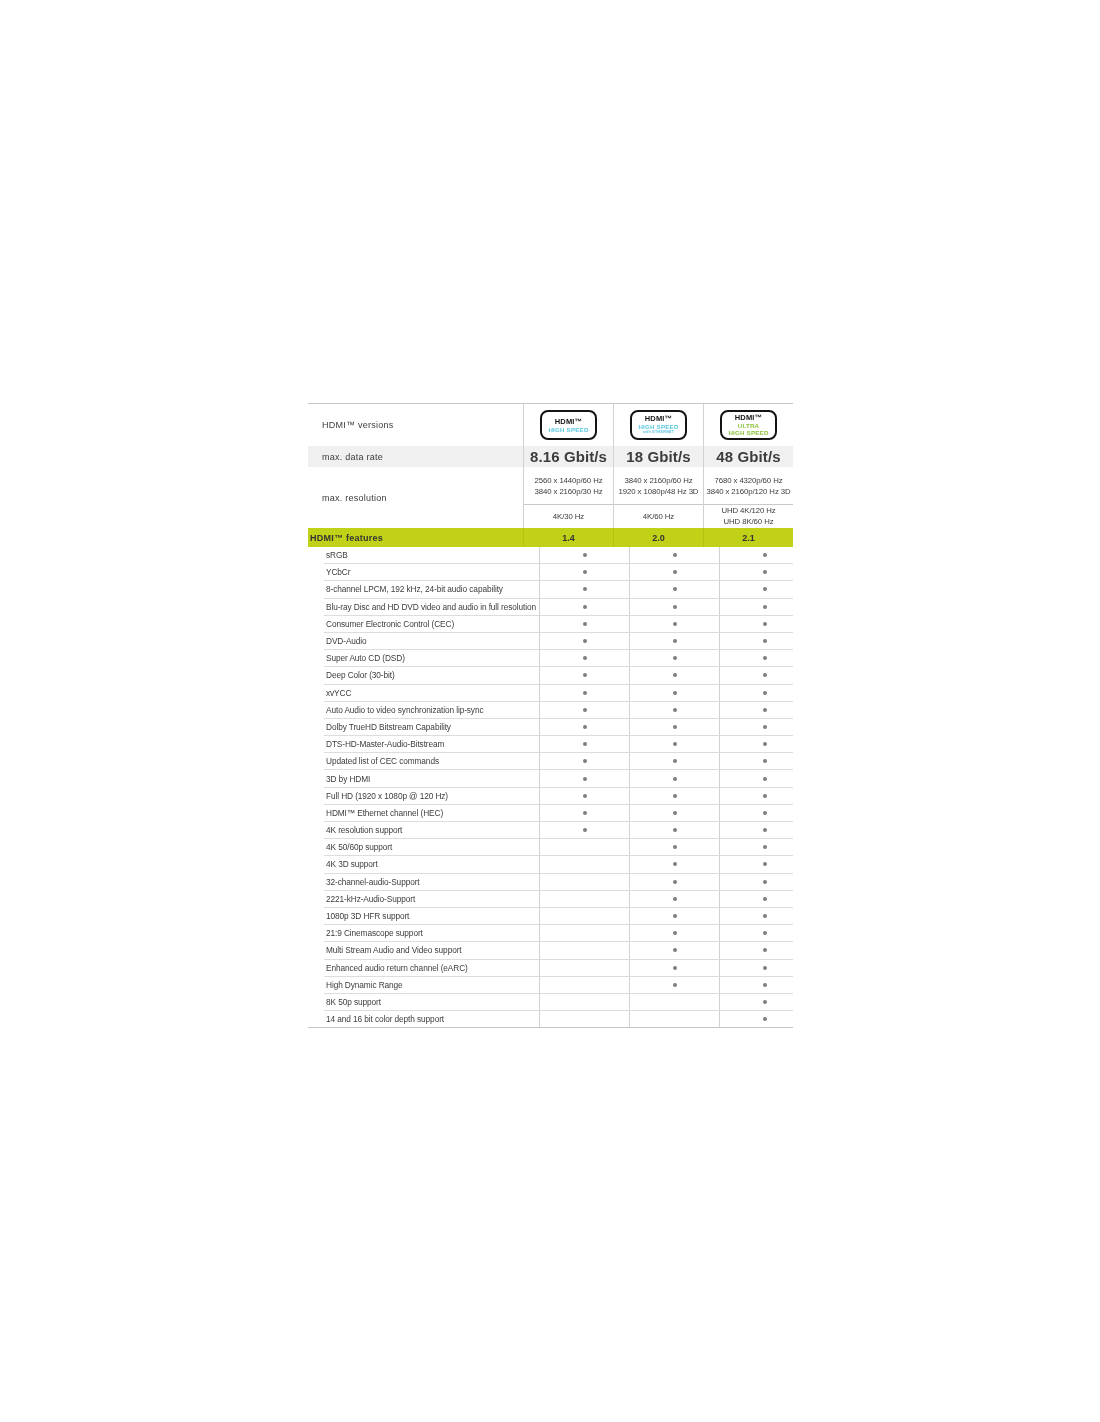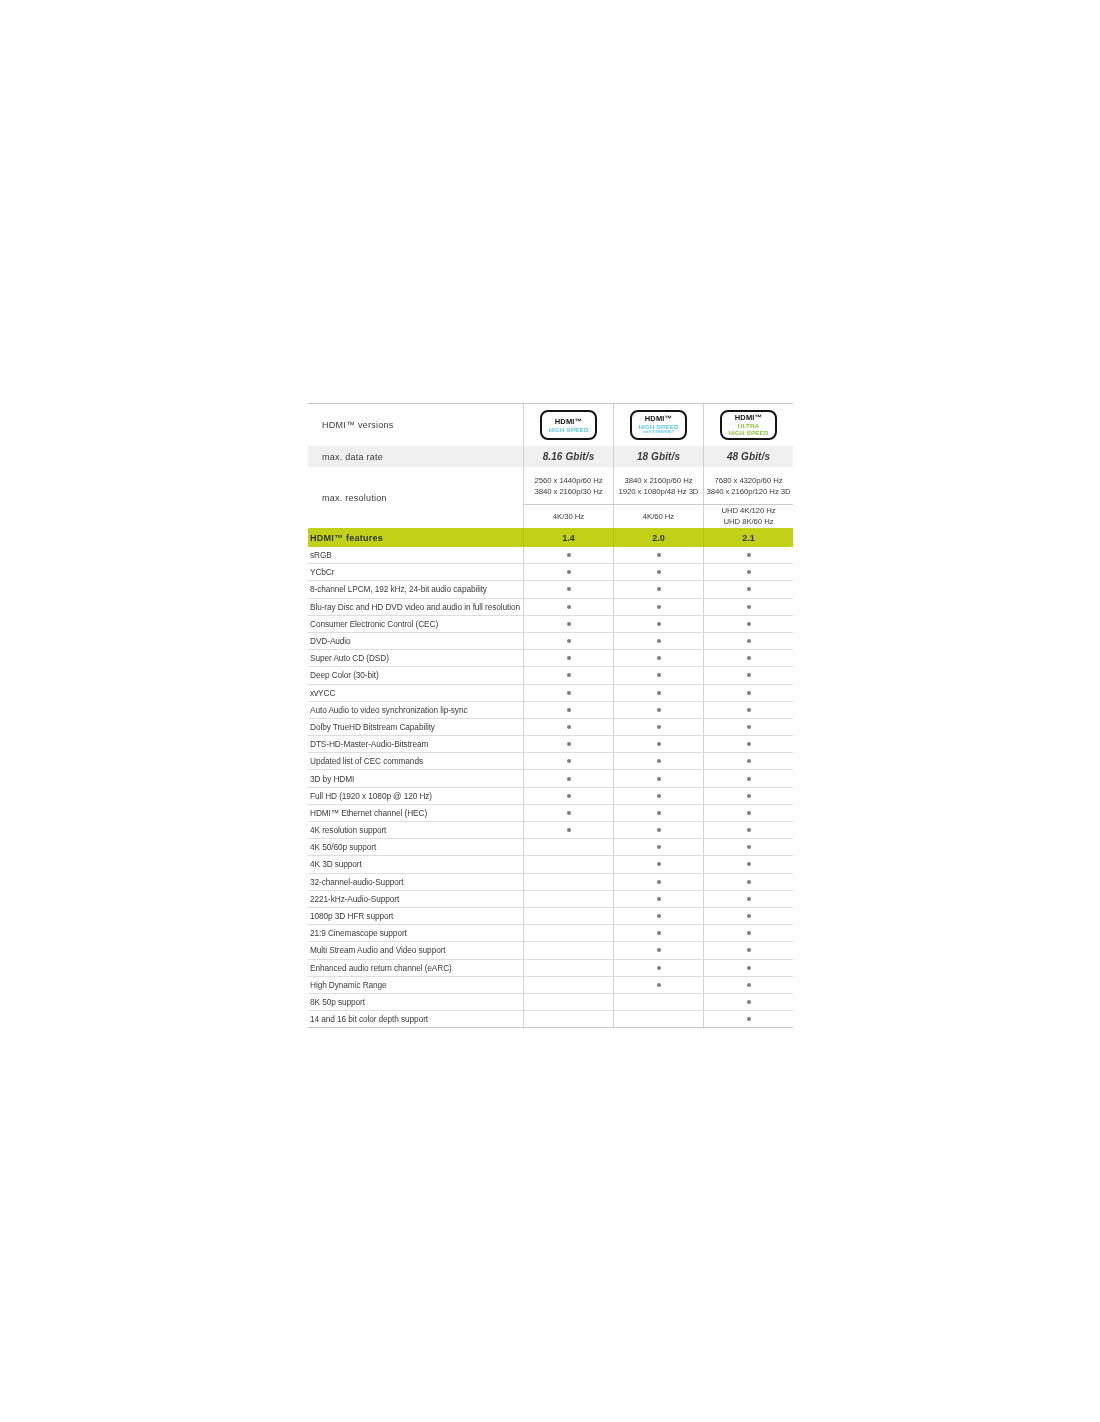--- a/index.html
+++ b/index.html
@@ -44,42 +44,42 @@
   .logo .l1{font-weight:bold;font-size:6.2px;line-height:7px;letter-spacing:0.2px;}
   .logo .l2{font-weight:bold;letter-spacing:0.2px;}
   .logo-a .l1{color:#58c7de;}
   .logo-b .l1{color:#58c7de;}
   .logo-b .l2{color:#58c7de;font-size:3.8px;line-height:5px;}
   .logo-c .l1{color:#8cc23a;}
   .logo-c .l2{color:#8cc23a;font-size:6.2px;line-height:7px;}
 
   
   .rate-row{height:21px;background:#f0f0f0;}
-  .rate-value{font-weight:bold;font-size:10px;letter-spacing:0.1px;font-style:italic;}
+  .rate-value{font-weight:bold;font-size:15px;letter-spacing:0.1px;}
 
   
   .res-row{height:61px;}
   .res-col{flex-direction:column;align-items:stretch;justify-content:flex-start;padding:0;}
   .res-primary{
     height:38px;border-bottom:1px solid #c9c9c9;box-sizing:border-box;
     display:flex;flex-direction:column;align-items:center;justify-content:center;
   }
   .res-secondary{
     height:22px;
     display:flex;flex-direction:column;align-items:center;justify-content:center;
   }
   .res-line{font-size:7.8px;line-height:11px;letter-spacing:-0.1px;white-space:nowrap;}
 
   
   .features-header{height:19px;background:#c1d117;}
   .features-header .label-cell{font-weight:bold;font-size:9px;letter-spacing:0.25px;color:#333333;}
   .features-header .col{border-left:1px solid #b4c213;font-weight:bold;font-size:9px;color:#333333;}
 
   
-  .feature-row{height:16.2px;border-bottom:1px solid #dddddd;}
+  .feature-row{height:16.2px;border-bottom:1px solid #dddddd;margin-left:16px;}
   .feature-row:last-child{border-bottom:none;}
   .feature-label{font-size:8.3px;letter-spacing:-0.1px;}
   .dot{width:4px;height:4px;border-radius:50%;background:#7e7e7e;display:inline-block;}
 </style>
 </head>
 <body>
 
 <div class="canvas">
   <div class="spec-table">
 

